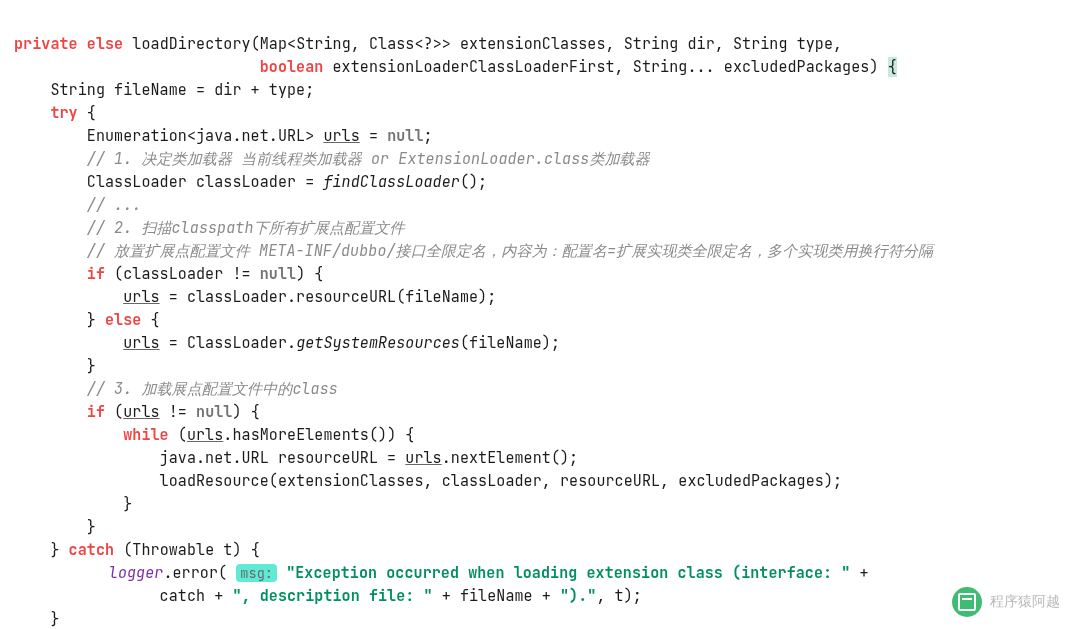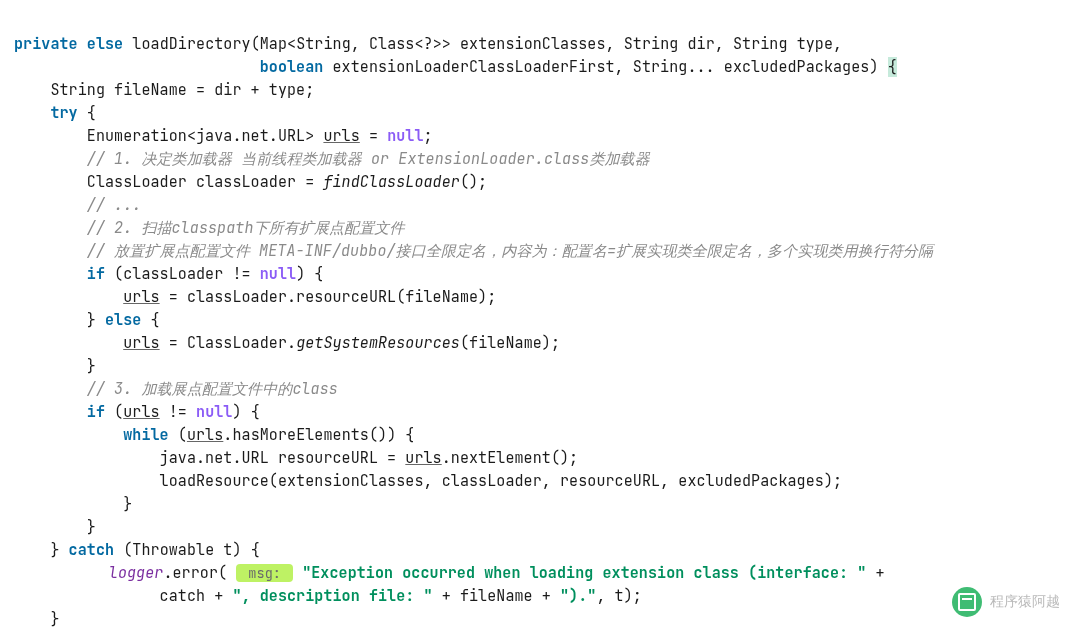--- a/index.html
+++ b/index.html
@@ -13,28 +13,28 @@
   .code-container {
     padding: 10px 14px;
     font-family: "JetBrains Mono", "Fira Code", Menlo, Consolas, monospace;
     font-size: 15px;
     line-height: 23px;
     color: #1b1b1b;
     white-space: pre;
     letter-spacing: 0.1px;
     position: relative;
   }
-  .kw  { color: #0369a1; font-weight: 600; }   
-  .kw2 { color: #8b5cf6; font-weight: 600; }   
+  .kw  { color: #ef4444; font-weight: 600; }   
+  .kw2 { color: #737373; font-weight: 600; }   
   .mth { font-style: italic; color: #1b1b1b; } 
   .cmt { color: #8a8a8a; font-style: italic; }
   .str { color: #008f5d; font-weight: 600; }
   .log { font-style: italic; color: #7b2fa0; margin-left: 22px; }
   .ul  { text-decoration: underline; text-decoration-color: #666; }
-  .hint{ background:#bef264; border-radius:4px; padding:0 12px; color:#6b6b6b; font-style: normal; font-size: 13.5px; }
+  .hint{ background:#5eead4; border-radius:4px; padding:0 4px; color:#6b6b6b; font-style: normal; font-size: 13.5px; }
   .hl  { background:#c6eadb; }  
   .watermark {
     position: absolute;
     right: 20px;
     bottom: 12px;
     display: flex;
     align-items: center;
     gap: 8px;
     opacity: 0.95;
   }

